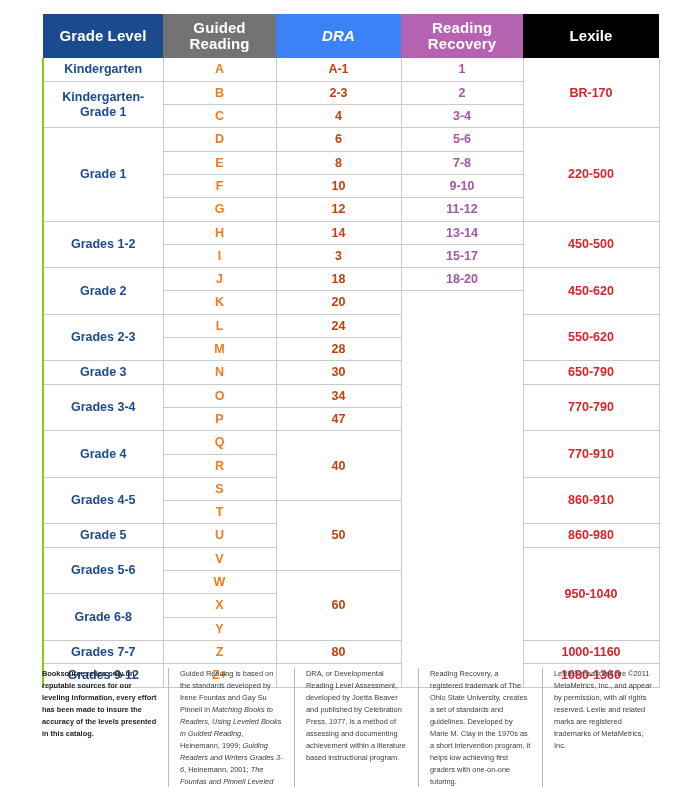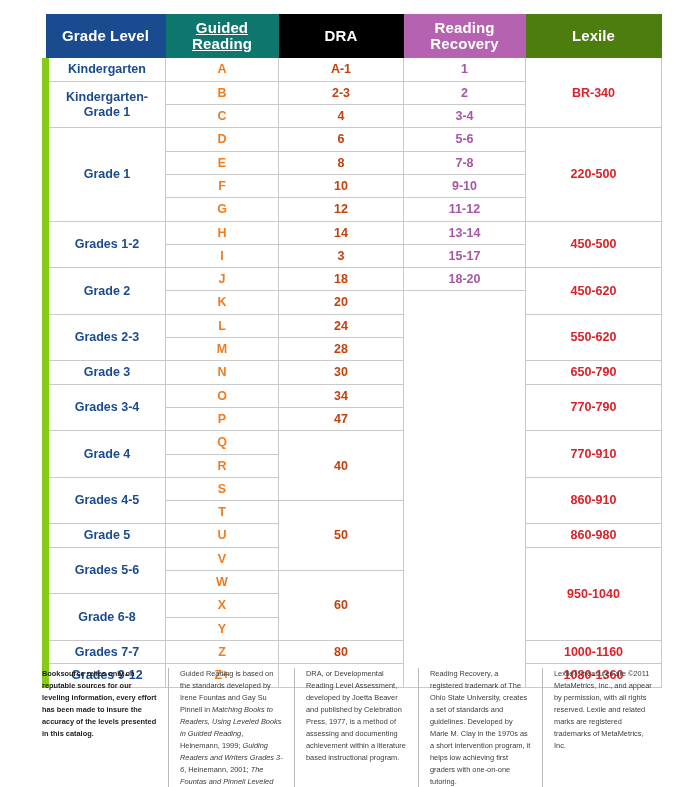--- a/index.html
+++ b/index.html
@@ -39,38 +39,38 @@
     font-size: 15px;
     font-weight: bold;
     line-height: 1.08;
     text-align: center;
     vertical-align: middle;
     padding: 0 2px;
     border: 0;
     letter-spacing: .1px;
   }
   th.h-grade  { background: #1b4b8f; margin-top: 27px; }
-  th.h-guided { background: #0f766e; text-decoration: underline; }
-  th.h-dra    { background: #000000; }
+  th.h-guided { background: #737373; }
+  th.h-dra    { background: #3b82f6; font-style: italic; }
   th.h-rr     { background: #b563b0; }
-  th.h-lexile { background: #4d7c0f; }
+  th.h-lexile { background: #000000; }
 
   table.levels td {
     height: 23.3px;
     text-align: center;
     vertical-align: middle;
     font-size: 12.5px;
     font-weight: bold;
     border-bottom: 1px solid #c9c9c9;
     border-right: 1px solid #c9c9c9;
     background: #ffffff;
     padding: 0 2px;
     line-height: 1.15;
   }
-  table.levels td.first { border-left: 7px solid #84cc16; }
+  table.levels td.first { border-left: 2px solid #84cc16; }
   table.levels tr.last td { border-bottom: 1px solid #c9c9c9; }
 
   td.grade  { color: #1b4b8f; font-size: 12.5px; }
   td.guided { color: #ef7c21; }
   td.dra    { color: #c2410c; }
   td.rr     { color: #a855a3; }
   td.lexile { color: #d8232a; }
   
   td.rr-void { border-bottom: none; }
 
@@ -128,21 +128,21 @@
         </tr>
       </thead>
 
       <tbody>
 
         <tr>
           <td class="grade first">Kindergarten</td>
           <td class="guided">A</td>
           <td class="dra">A-1</td>
           <td class="rr">1</td>
-          <td class="lexile" rowspan="3">BR-340</td>
+          <td class="lexile" rowspan="3">BR-170</td>
         </tr>
 
         <tr>
           <td class="grade first" rowspan="2">
             <span>Kindergarten-</span><br>
             <span>Grade 1</span>
           </td>
           <td class="guided">B</td>
           <td class="dra">2-3</td>
           <td class="rr">2</td>

